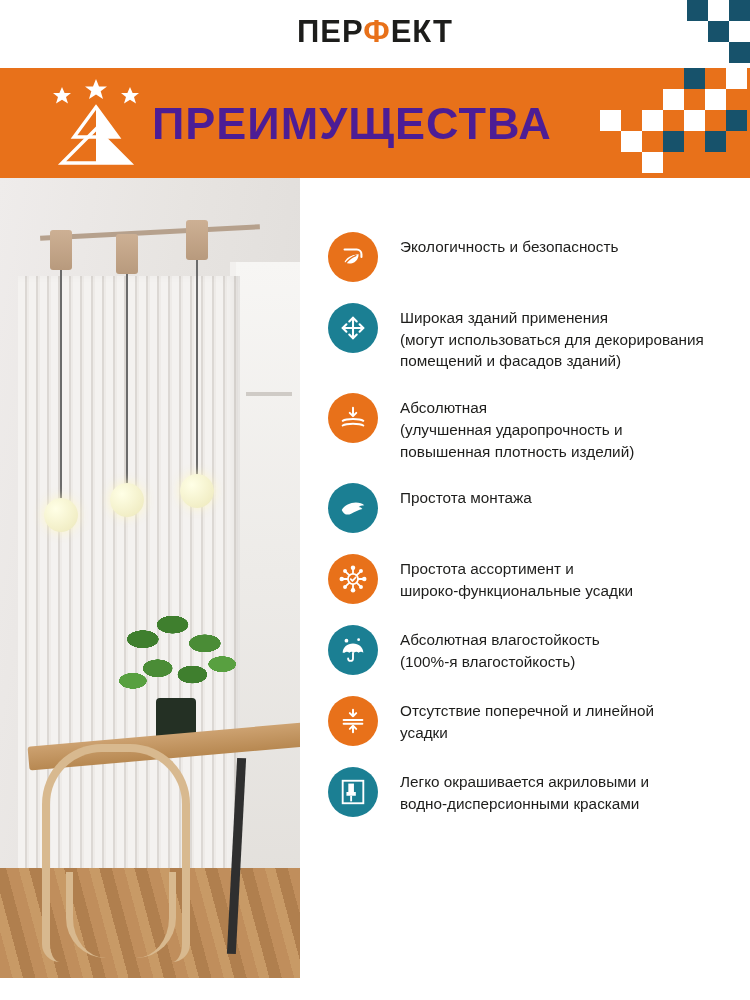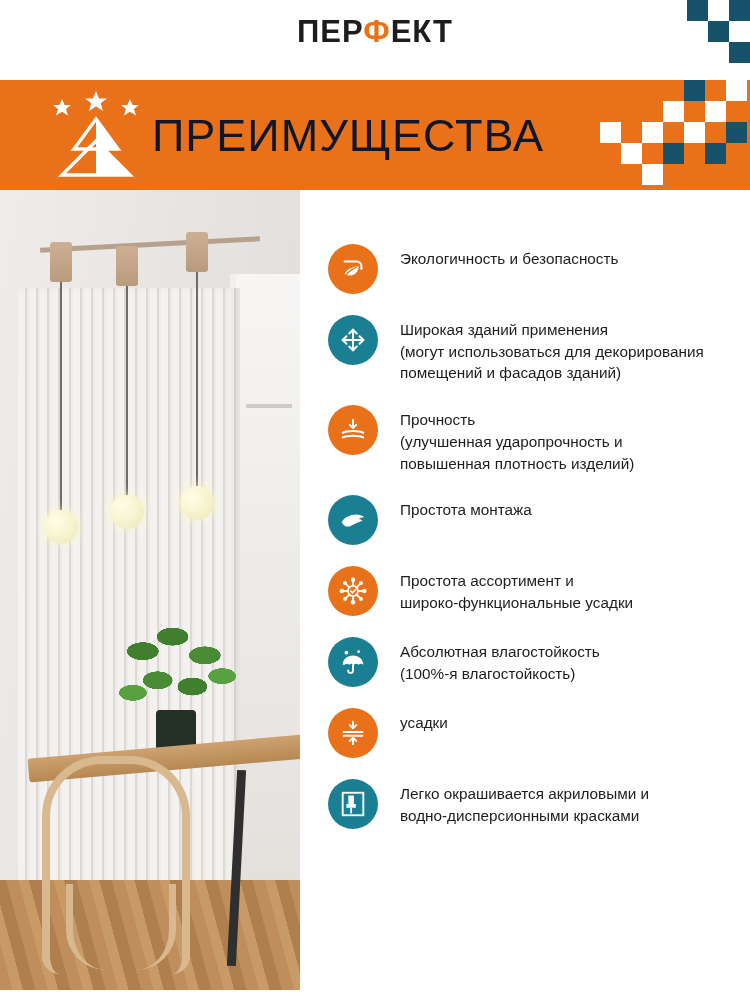--- a/index.html
+++ b/index.html
@@ -11,21 +11,21 @@
     height: 1000px;
     background: #ffffff;
     font-family: "Liberation Sans", sans-serif;
     overflow: hidden;
     position: relative;
   }
 
   
   .header {
     position: relative;
-    height: 80px;
+    height: 68px;
     background: #ffffff;
   }
   .brand {
     position: absolute;
     left: 0; right: 0;
     top: 16px;
     text-align: center;
     font-size: 31px;
     font-weight: bold;
     letter-spacing: 1px;
@@ -55,23 +55,23 @@
     position: relative;
     height: 110px;
     background: #e8711a;
     overflow: hidden;
   }
   .banner-title {
     position: absolute;
     left: 152px;
     top: 50%;
     transform: translateY(-50%);
-    color: #0f172a;
+    color: #4c1d95;
     font-size: 45px;
-    font-weight: normal;
+    font-weight: bold;
     letter-spacing: 1px;
     line-height: 1;
   }
   .logo-mark {
     position: absolute;
     left: 48px;
     top: 50%;
     transform: translateY(-50%);
     width: 96px;
     height: 88px;
@@ -372,21 +372,21 @@
       <div class="feature-icon" style="background:#e8711a;">
         <svg viewBox="0 0 32 32" width="30" height="30" aria-hidden="true">
           <g stroke="#fff" stroke-width="2.1" fill="none" stroke-linecap="round" stroke-linejoin="round">
             <path d="M16 5v8M12.5 10.5L16 14l3.5-3.5"></path>
             <path d="M5 19c4-2.5 18-2.5 22 0"></path>
             <path d="M5 24c4-2.5 18-2.5 22 0"></path>
           </g>
         </svg>
       </div>
       <div class="feature-text">
-        <span class="sub">Прочность</span>
+        <span class="sub">Абсолютная</span>
         <span class="sub">(улучшенная ударопрочность и</span>
         <span class="sub">повышенная плотность изделий)</span>
       </div>
     </div>
 
     <div class="feature">
       <div class="feature-icon" style="background:#1b7f93;">
         <svg viewBox="0 0 32 32" width="30" height="30" aria-hidden="true">
           <path d="M4 18c3-5 9-8 15-8 4 0 7 1 9 3-3 0-5 1-6 2 2 0 3 1 4 2-4 1-8 3-12 5-4 2-8 1-10-4z" fill="#fff"></path>
         </svg>
@@ -441,20 +441,21 @@
       <div class="feature-icon" style="background:#e8711a;">
         <svg viewBox="0 0 32 32" width="30" height="30" aria-hidden="true">
           <g stroke="#fff" stroke-width="2.1" fill="none" stroke-linecap="round" stroke-linejoin="round">
             <path d="M16 4v7M12.6 7.6L16 11l3.4-3.4"></path>
             <path d="M6 15h20M6 19h20"></path>
             <path d="M16 28v-7M12.6 24.4L16 21l3.4 3.4"></path>
           </g>
         </svg>
       </div>
       <div class="feature-text">
+        <span class="sub">Отсутствие поперечной и линейной</span>
         <span class="sub">усадки</span>
       </div>
     </div>
 
     <div class="feature">
       <div class="feature-icon" style="background:#1b7f93;">
         <svg viewBox="0 0 32 32" width="30" height="30" aria-hidden="true">
           <rect x="5" y="4" width="22" height="24" fill="none" stroke="#fff" stroke-width="2"></rect>
           <rect x="11" y="7" width="6" height="9" fill="#fff"></rect>
           <rect x="9" y="16" width="10" height="4" fill="#fff"></rect>

